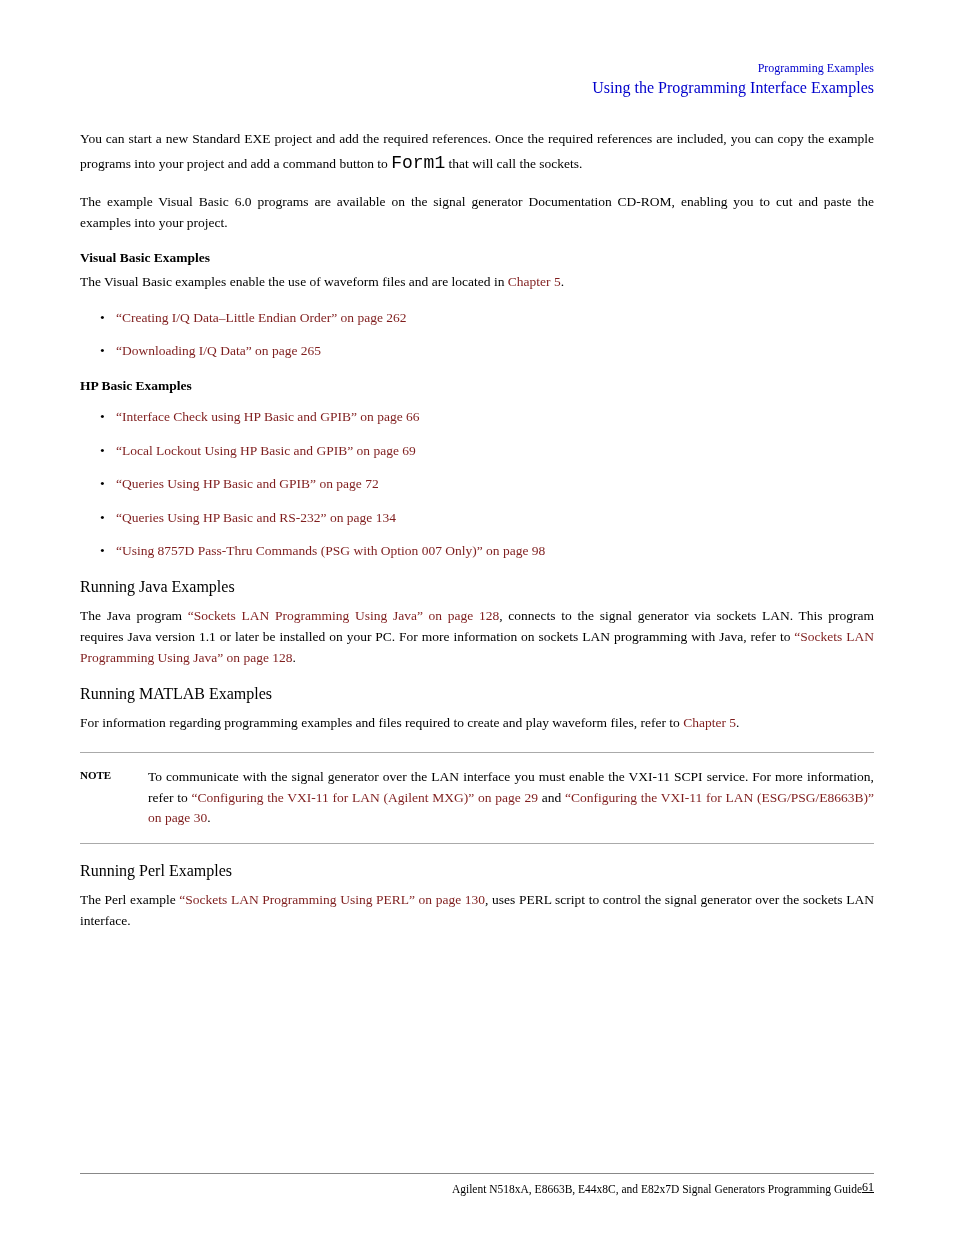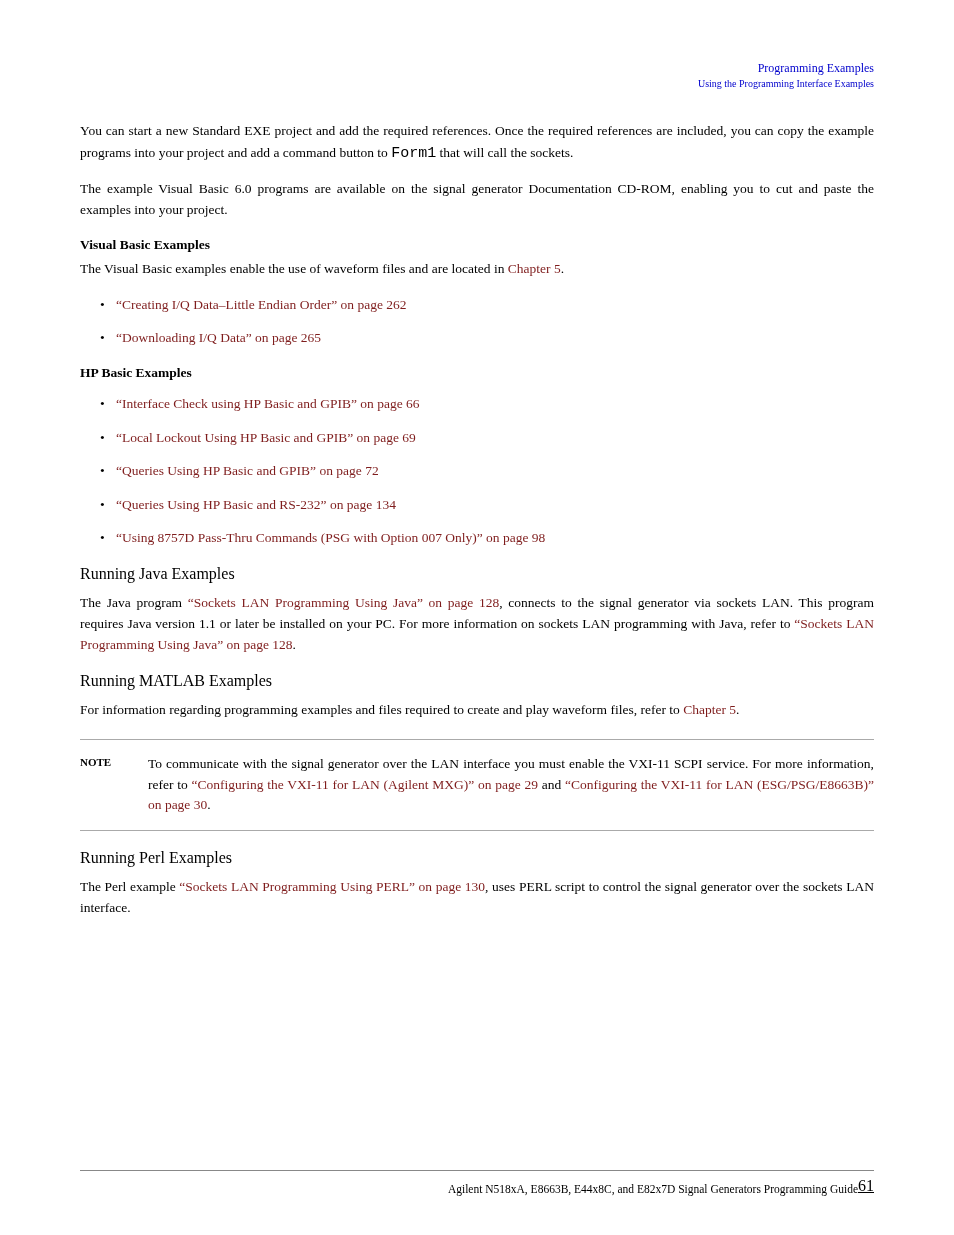--- a/index.html
+++ b/index.html
@@ -25,32 +25,32 @@
     }
     .header-right a, .link {
       color: #0000cc;
       text-decoration: none;
     }
     .header-right .header-line1 {
       font-size: 12px;
       color: #0000cc;
     }
     .header-right .header-line2 {
-      font-size: 10px;
+      font-size: 16px;
       color: #0000cc;
     }
     .body-text {
       font-size: 13.5px;
       line-height: 1.55;
       margin-bottom: 14px;
       text-align: justify;
     }
     .body-text code, code {
       font-family: 'Courier New', monospace;
-      font-size: 15px;
+      font-size: 18px;
     }
     .section-heading-bold {
       font-size: 13.5px;
       font-weight: bold;
       margin-bottom: 6px;
       margin-top: 16px;
     }
     .bullet-list {
       list-style: none;
       margin-left: 20px;
@@ -104,21 +104,21 @@
       align-items: flex-end;
       border-top: 1px solid #888;
       padding-top: 6px;
       font-size: 12px;
     }
     .footer-left {
       font-size: 11.5px;
       color: #000;
     }
     .footer-right {
-      font-size: 16px;
+      font-size: 12px;
       color: #000;
       text-decoration: underline;
     }
     .link {
       color: #7f1d1d;
       text-decoration: none;
     }
   </style>
 </head>
 <body>

